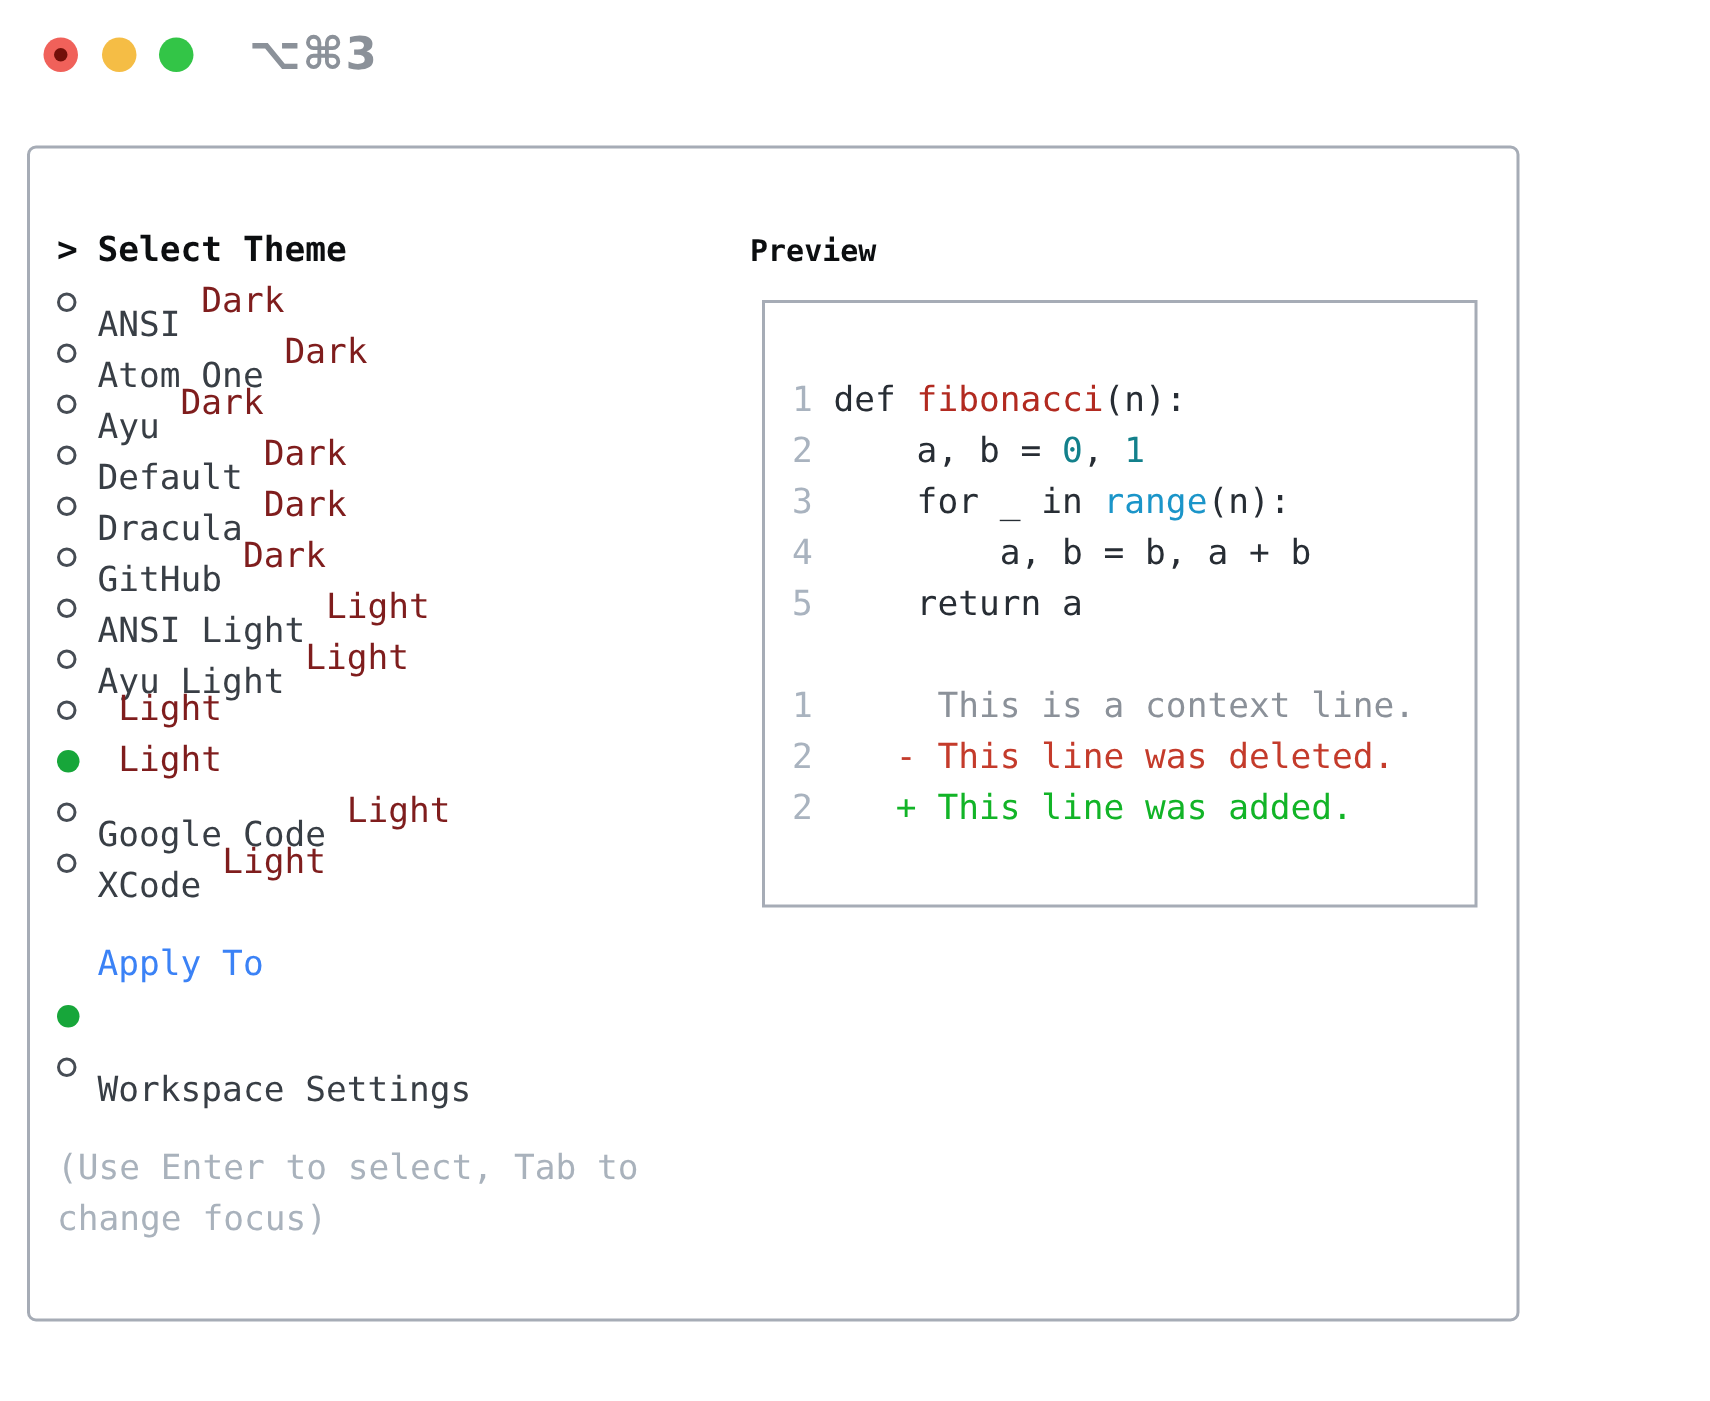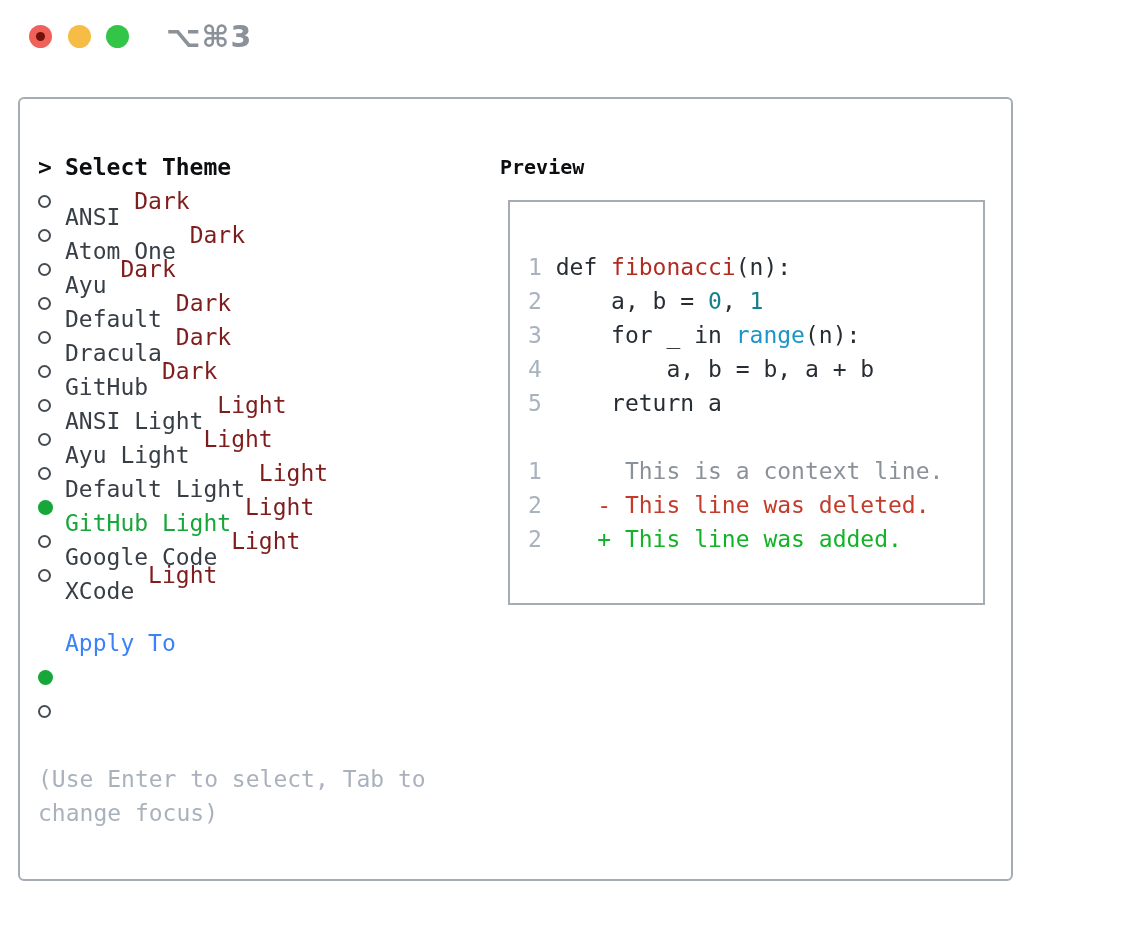--- a/index.html
+++ b/index.html
@@ -69,35 +69,35 @@
 
       <div id="theme-list">
           <div class="row"><span class="bcol"><span class="circle"></span></span><span class="name">ANSI</span><span class="tag">Dark</span></div>
           <div class="row"><span class="bcol"><span class="circle"></span></span><span class="name">Atom One</span><span class="tag">Dark</span></div>
           <div class="row"><span class="bcol"><span class="circle"></span></span><span class="name">Ayu</span><span class="tag">Dark</span></div>
           <div class="row"><span class="bcol"><span class="circle"></span></span><span class="name">Default</span><span class="tag">Dark</span></div>
           <div class="row"><span class="bcol"><span class="circle"></span></span><span class="name">Dracula</span><span class="tag">Dark</span></div>
           <div class="row"><span class="bcol"><span class="circle"></span></span><span class="name">GitHub</span><span class="tag">Dark</span></div>
           <div class="row"><span class="bcol"><span class="circle"></span></span><span class="name">ANSI Light</span><span class="tag">Light</span></div>
           <div class="row"><span class="bcol"><span class="circle"></span></span><span class="name">Ayu Light</span><span class="tag">Light</span></div>
-          <div class="row"><span class="bcol"><span class="circle"></span></span><span class="name">Default Light</span><span class="tag">Light</span></div>
-          <div class="row selected"><span class="bcol"><span class="dot"></span></span><span class="name">GitHub Light</span><span class="tag">Light</span></div>
+          <div class="row"><span class="bcol"><span class="circle"></span></span><span class="tag">Light</span></div>
+          <div class="row selected"><span class="bcol"><span class="dot"></span></span><span class="tag">Light</span></div>
           <div class="row"><span class="bcol"><span class="circle"></span></span><span class="name">Google Code</span><span class="tag">Light</span></div>
           <div class="row"><span class="bcol"><span class="circle"></span></span><span class="name">XCode</span><span class="tag">Light</span></div>
         </div>
 
       <div class="spacer"></div>
 
       <div class="row">
         <span class="bcol"></span><span class="subhead">Apply To</span>
       </div>
 
       <div id="apply-list">
           <div class="row selected"><span class="bcol"><span class="dot"></span></span></div>
-          <div class="row"><span class="bcol"><span class="circle"></span></span></div>
+          <div class="row"><span class="bcol"><span class="circle"></span></span><span class="name">Workspace Settings</span></div>
         </div>
 
       <div class="spacer"></div>
 
       <div class="hint">(Use Enter to select, Tab to change focus)</div>
     </div>
 
     <div class="preview-label">Preview</div>
 
     <div class="preview-box" id="preview-box">

